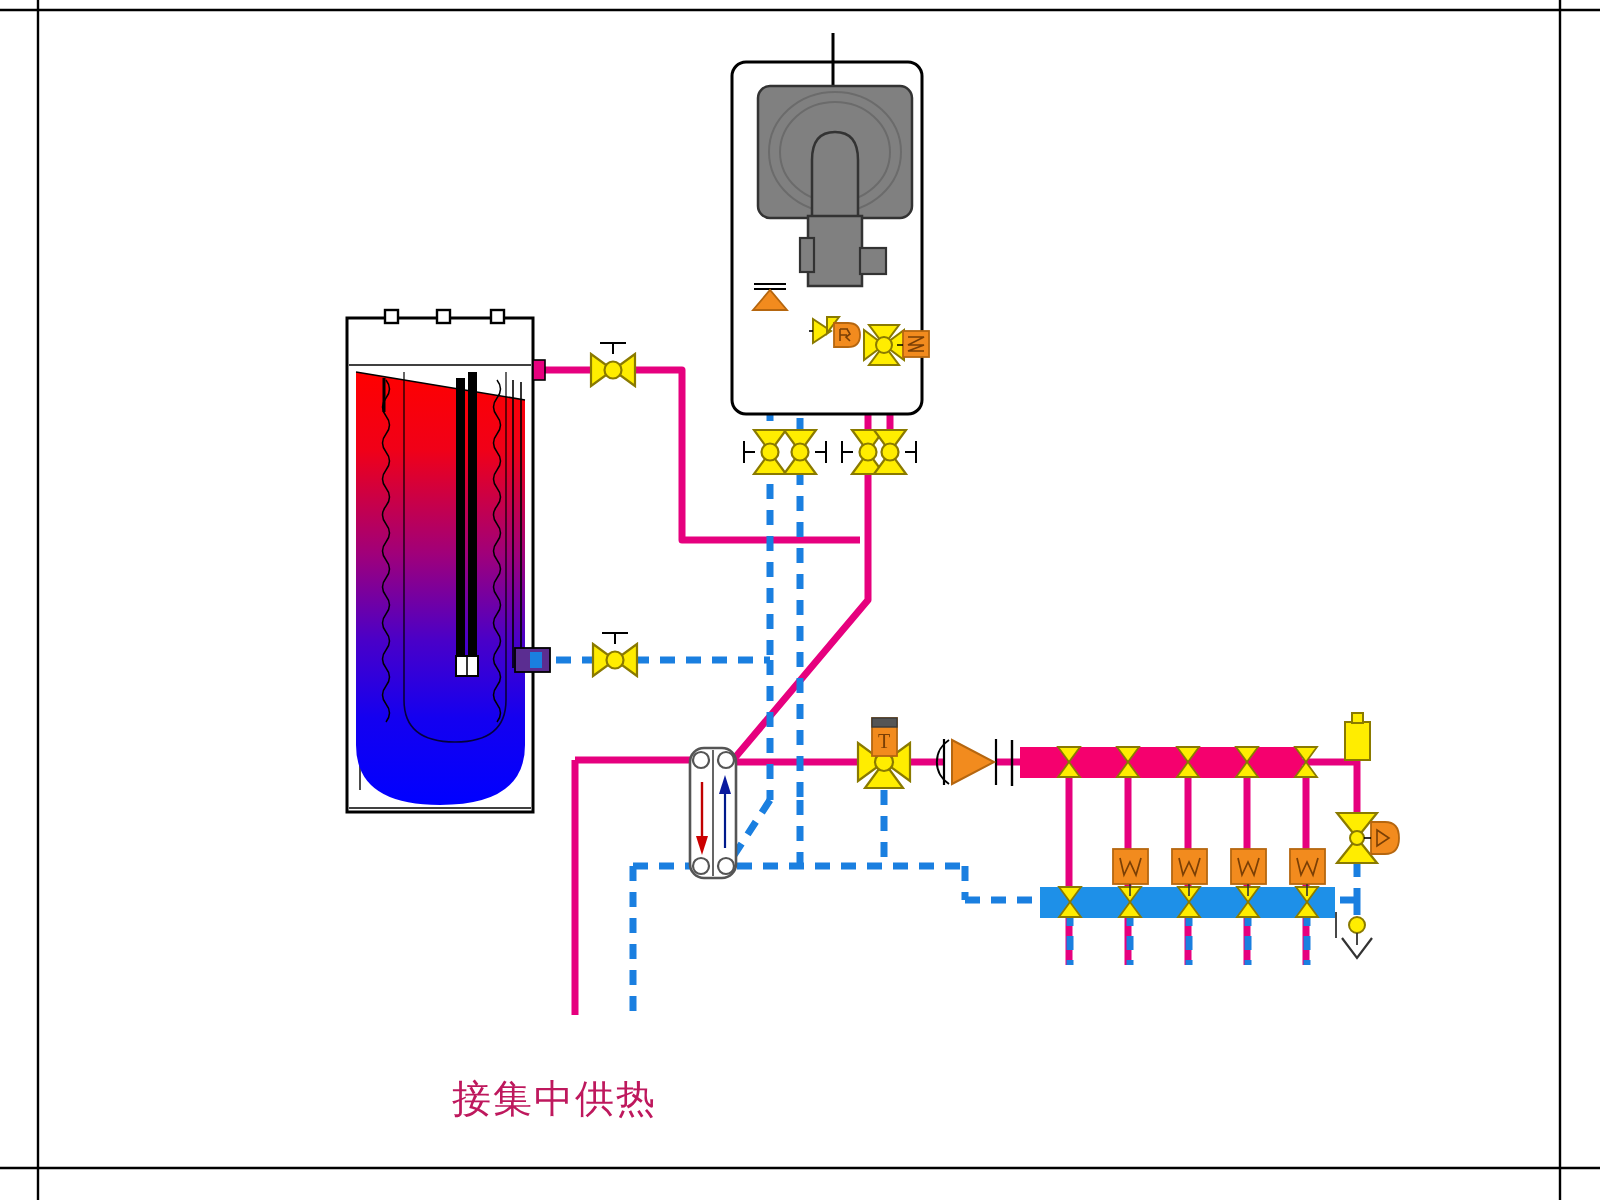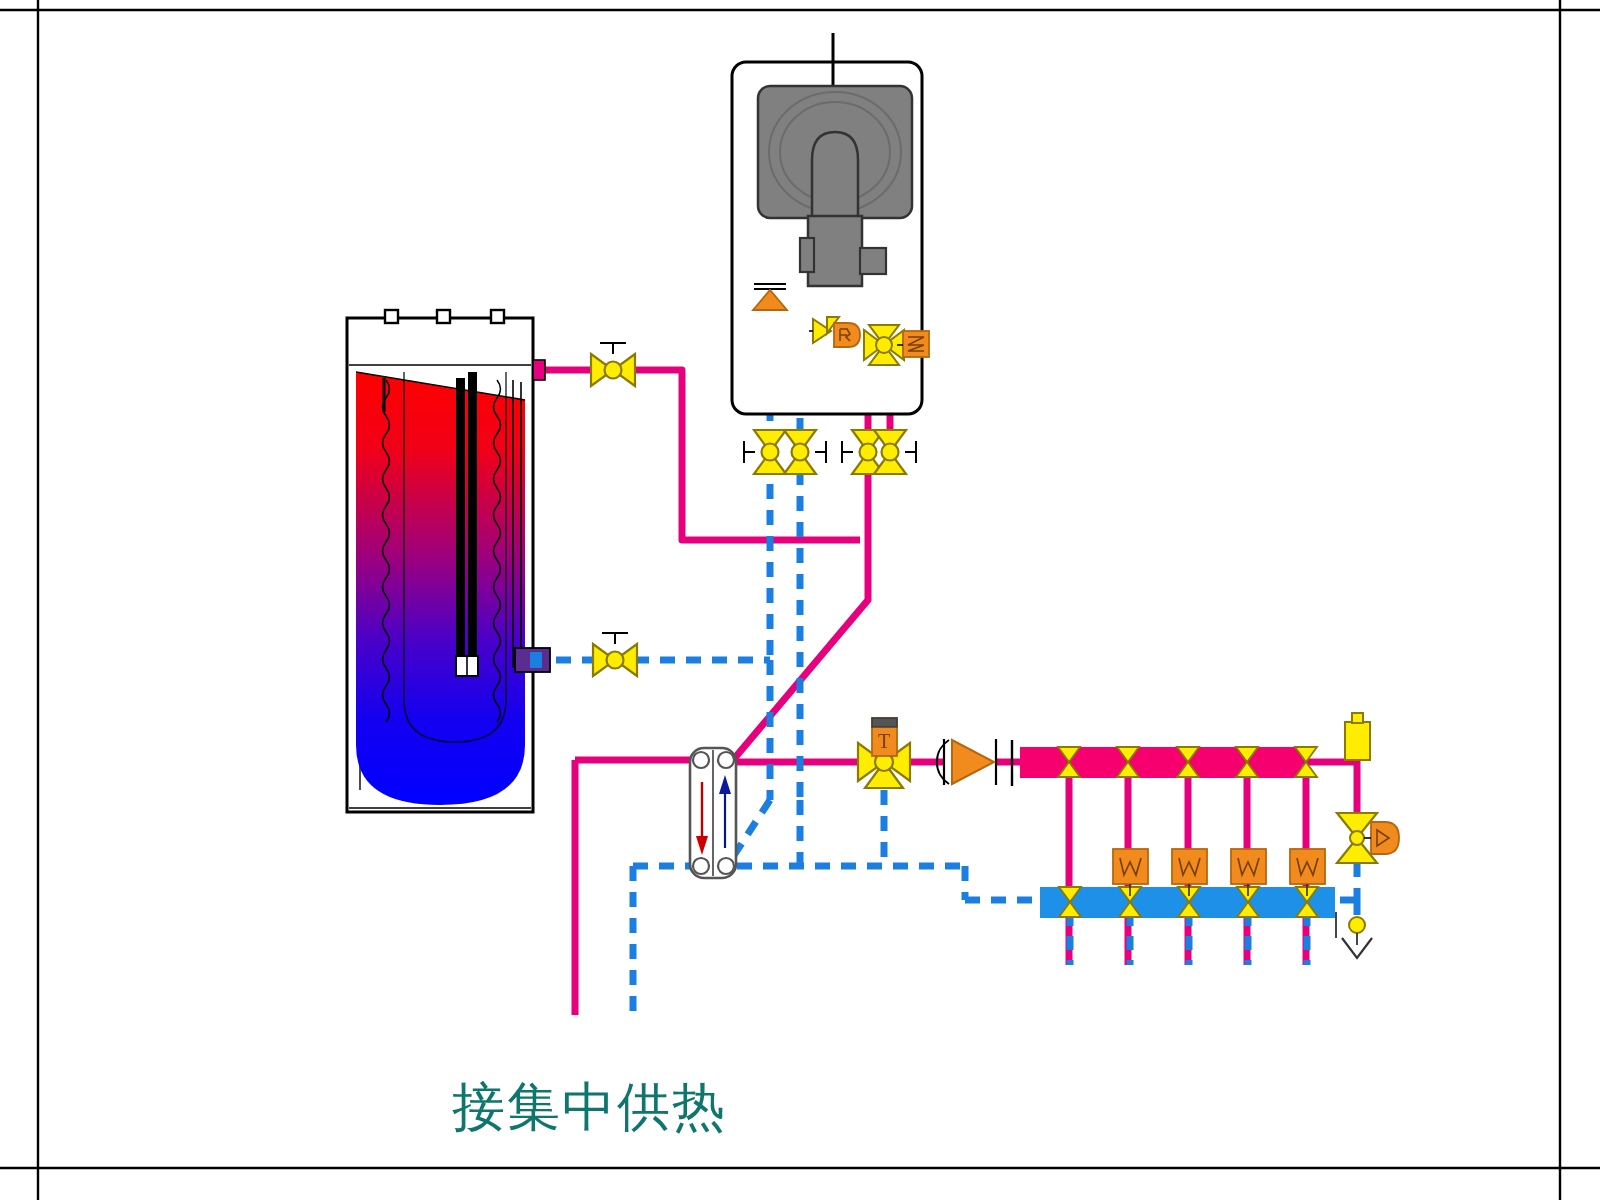--- a/index.html
+++ b/index.html
@@ -4,22 +4,22 @@
 <style>
   html,body{margin:0;padding:0;background:#ffffff;}
   body{width:1600px;height:1200px;overflow:hidden;
        font-family:"Liberation Sans","DejaVu Sans",sans-serif;}
   #stage{position:relative;width:1600px;height:1200px;background:#fff;}
   #svgroot{position:absolute;left:0;top:0;}
   #caption{
     position:absolute;
     left:452px; top:1072px;
     font-family:"DejaVu Sans","Liberation Sans",sans-serif;
-    font-size:53px;
-    color:#0f766e;
+    font-size:39px;
+    color:#be185d;
     letter-spacing:2px;
     white-space:nowrap;
     font-weight:400;
   }
 </style>
 </head>
 <body>
 
 <div id="stage">
 

